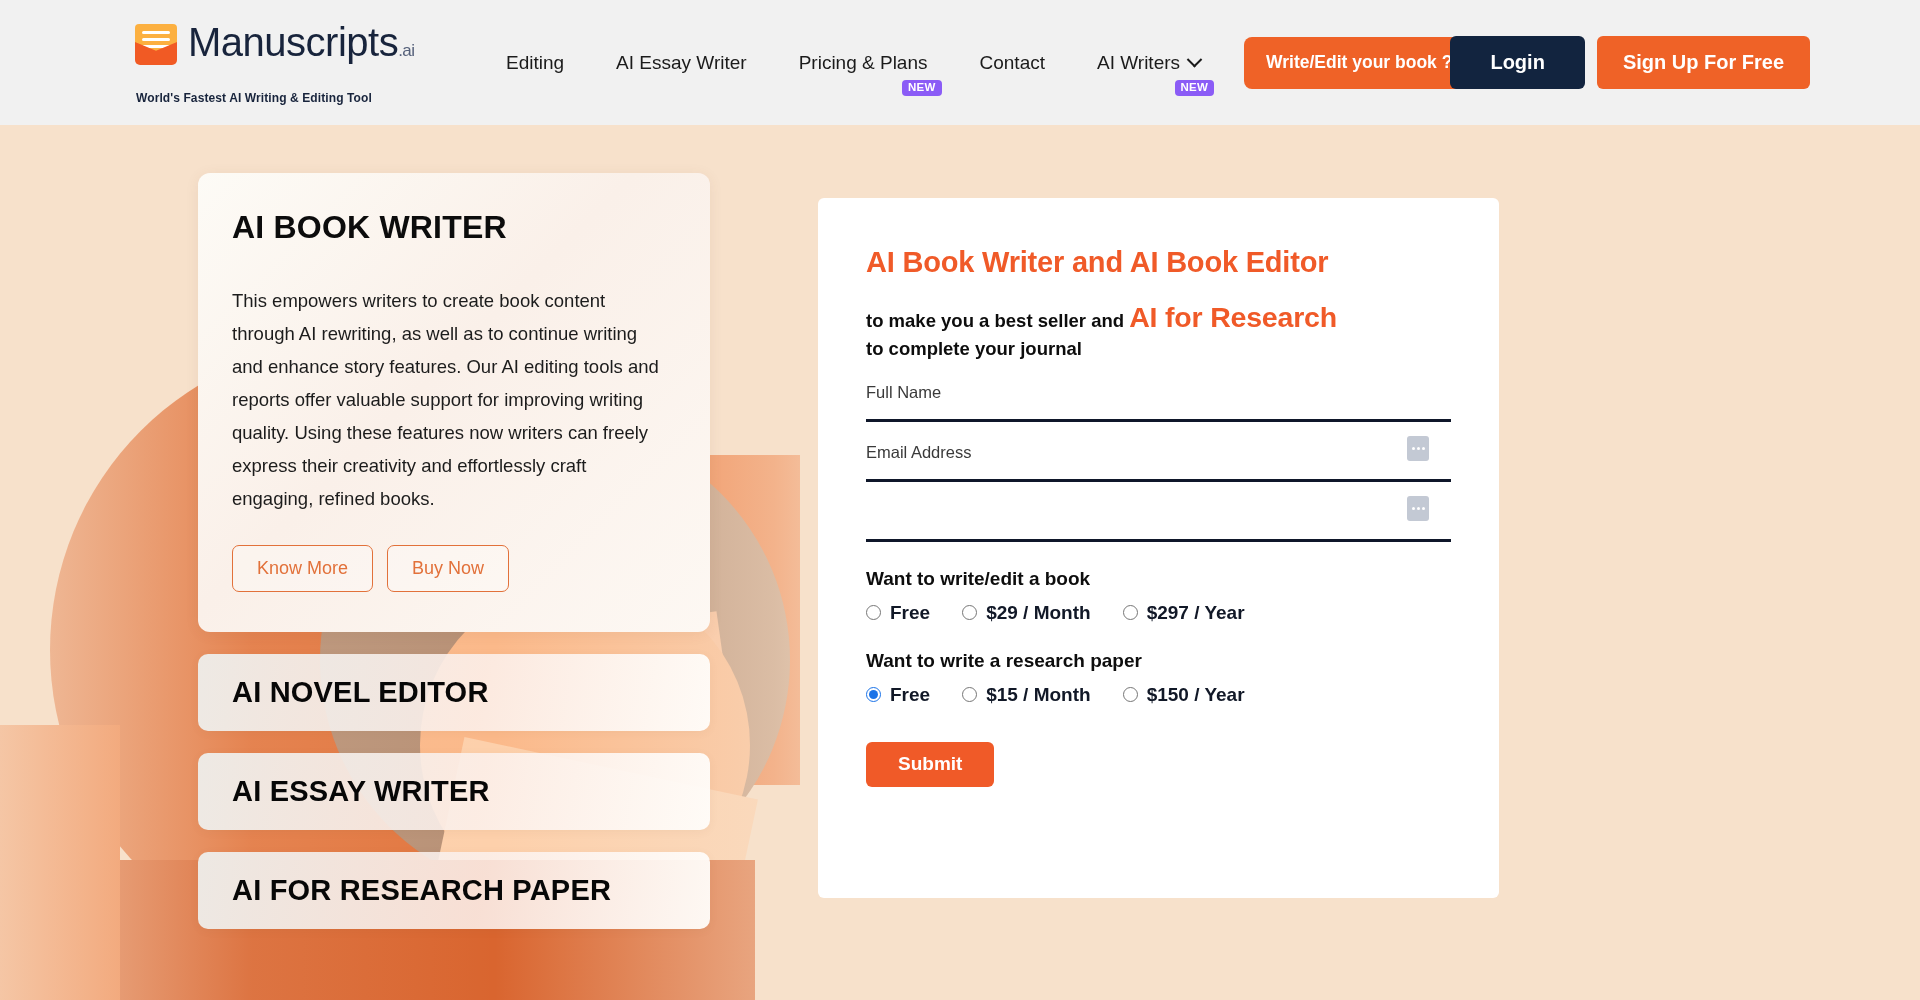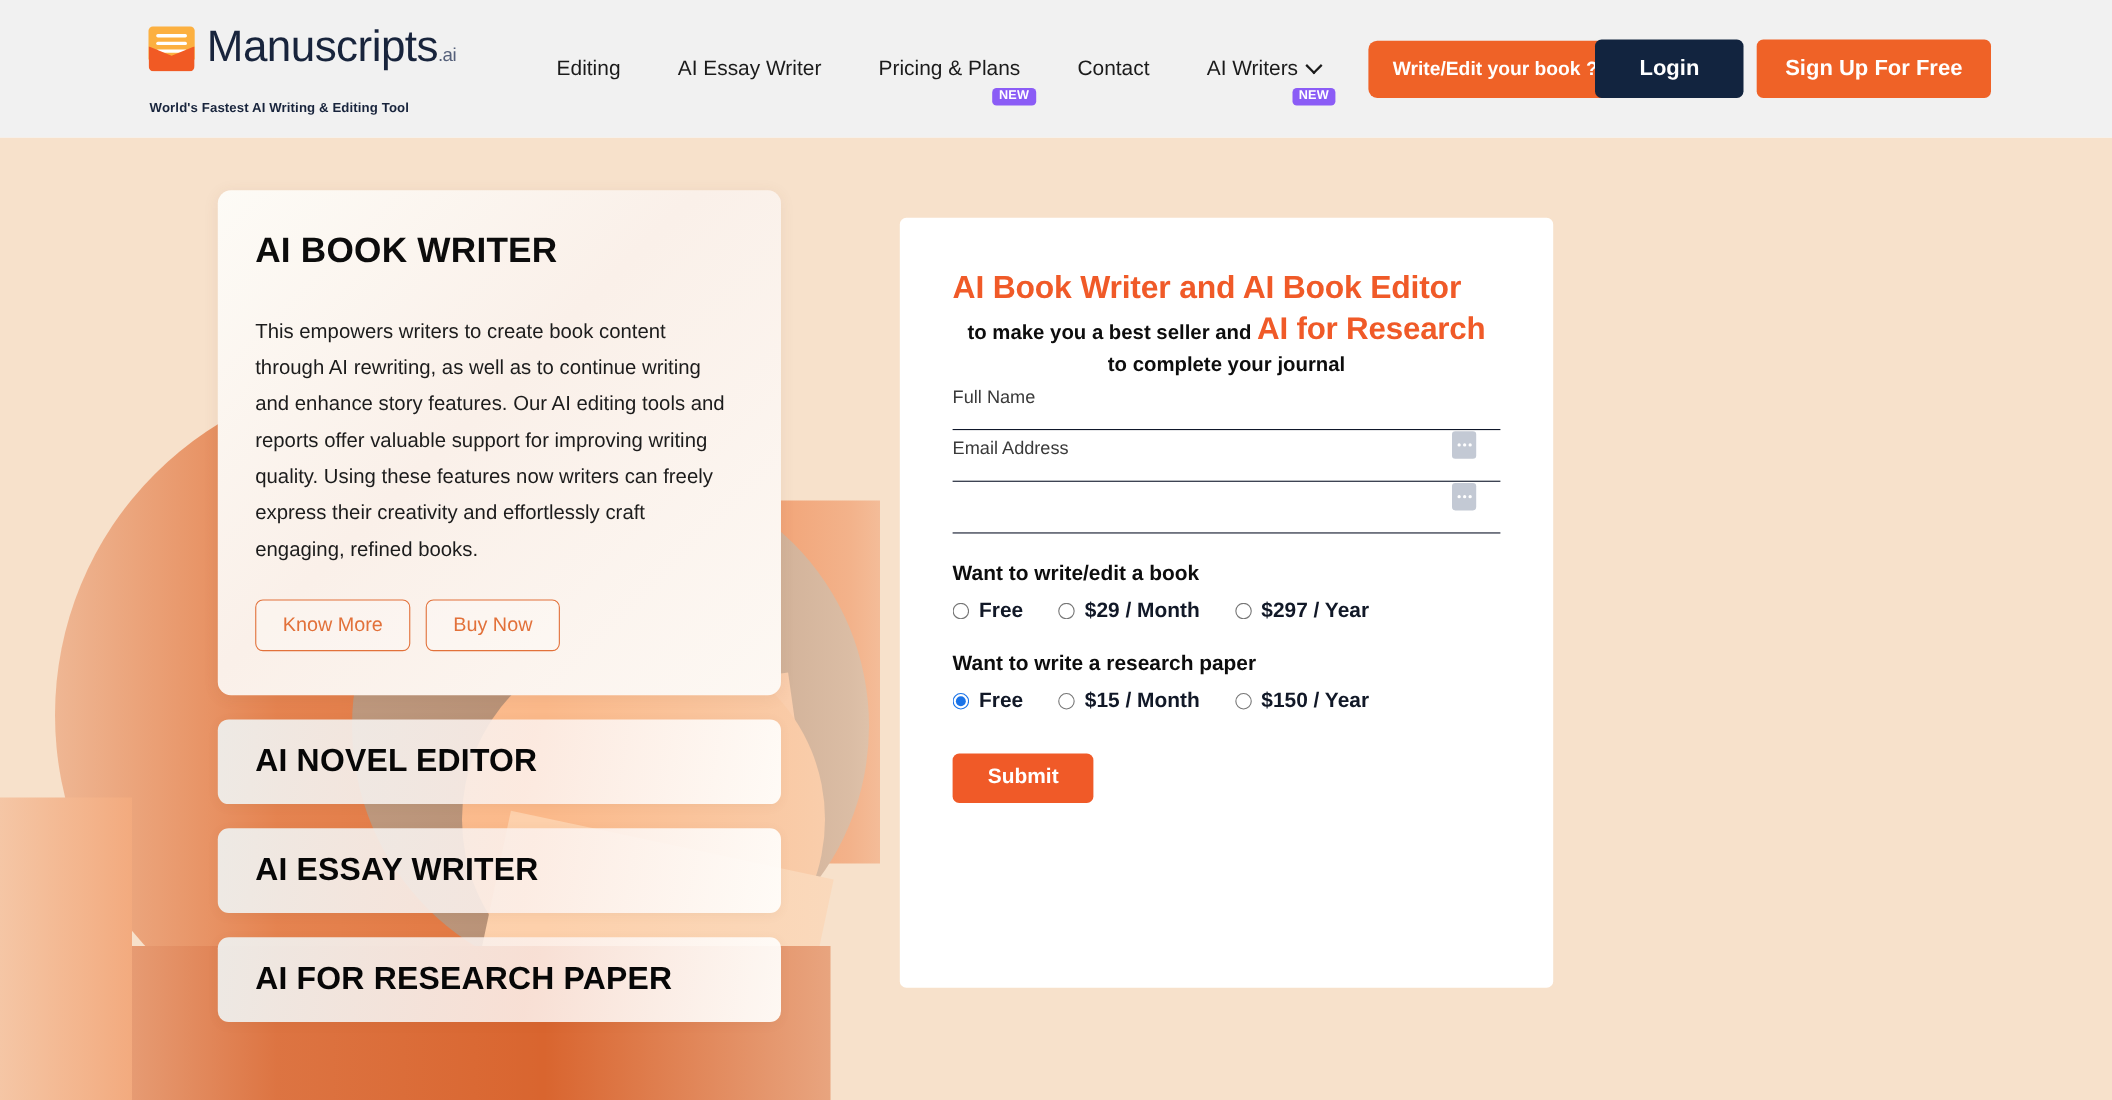--- a/index.html
+++ b/index.html
@@ -309,53 +309,52 @@
     font-weight: 800;
     color: #070707;
     letter-spacing: 0.2px;
   }
 
   
   .form-panel {
     position: absolute;
     left: 818px;
     top: 73px;
-    width: 594px;
+    width: 681px;
     height: 700px;
     background: #ffffff;
     border-radius: 6px;
     padding: 48px 48px 0 48px;
     z-index: 10;
   }
   .f-head-1 {
     font-size: 29px;
     font-weight: 800;
     color: #f05a28;
     line-height: 1.12;
     letter-spacing: -0.2px;
   }
   .f-head-2 {
     font-size: 18.5px;
     font-weight: 800;
     color: #0d0d0d;
     line-height: 1.35;
-    margin-top: 2px;
-    text-align: center;
+    margin-top: 20px;
   }
   .f-head-2 .big-orange {
     font-size: 28.5px;
     font-weight: 800;
     color: #f05a28;
     letter-spacing: -0.2px;
   }
 
   .field {
     position: relative;
-    margin-top: 5px;
-    border-bottom: 1px solid #0f172a;
+    margin-top: 18px;
+    border-bottom: 3px solid #0f172a;
     height: 42px;
     display: flex;
     align-items: flex-start;
   }
   .field input {
     border: none;
     outline: none;
     width: 100%;
     font-size: 16.5px;
     font-family: "Liberation Sans", sans-serif;

